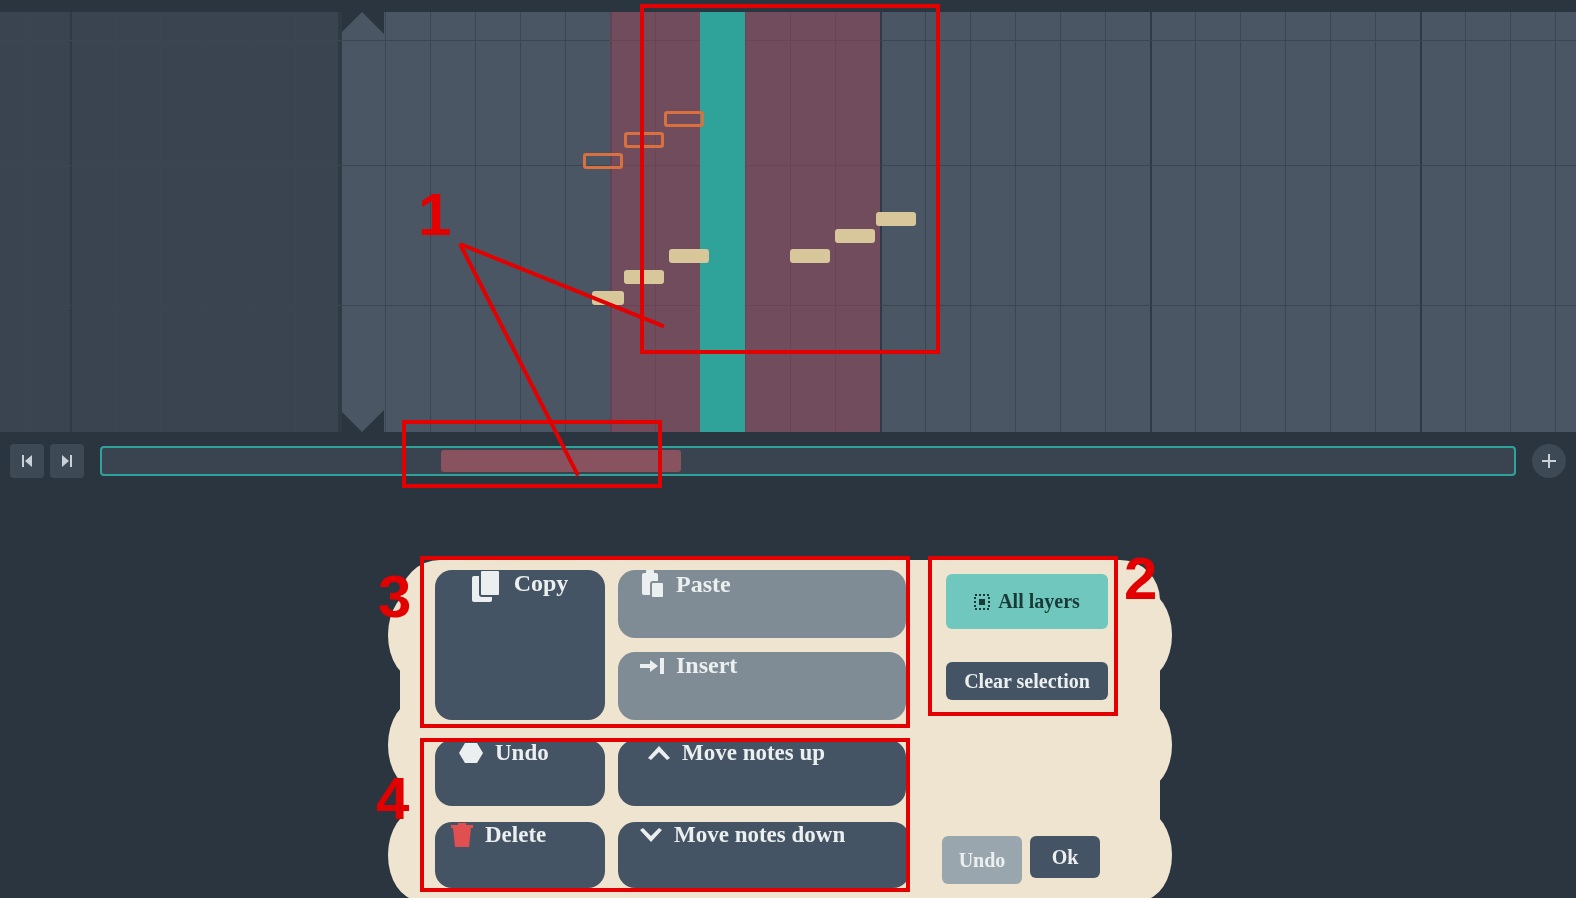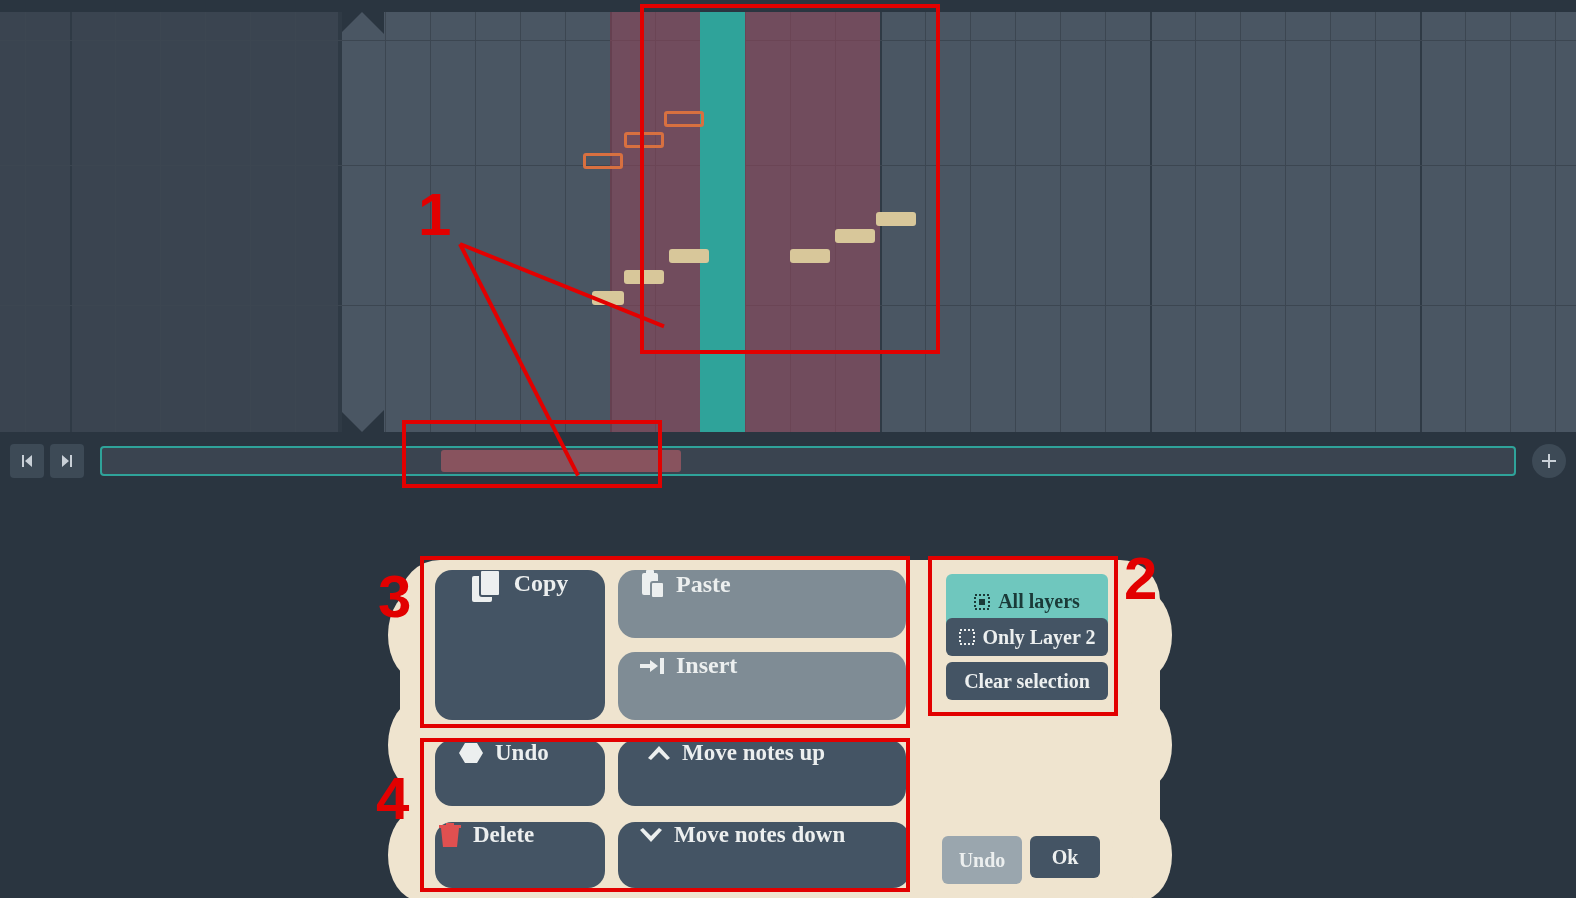--- a/index.html
+++ b/index.html
@@ -179,21 +179,21 @@
 
     <div class="card small" style="left:15px;top:180px;width:170px;height:66px;justify-content:flex-start;padding-left:22px">
       <span class="lbl">
         <svg width="26" height="20" viewBox="0 0 26 20">
             <path fill="#ecefef" d="M8 0h12l6 10-6 10H8L2 10z"></path>
           </svg>
         <span>Undo</span>
       </span>
     </div>
 
-    <div class="card small" style="left:15px;top:262px;width:170px;height:66px;justify-content:flex-start;padding-left:4px">
+    <div class="card small" style="left:15px;top:262px;width:170px;height:66px;justify-content:flex-start;padding-left:16px">
       <span class="lbl">
         <svg width="22" height="24" viewBox="0 0 22 24">
             <path fill="#e05050" d="M2 5h18l-2 19H4zM0 2h22v3H0zM7 0h8v2H7z"></path>
           </svg>
         <span>Delete</span>
       </span>
     </div>
 
     <div class="card small" style="left:198px;top:180px;width:288px;height:66px;justify-content:flex-start;padding-left:30px">
       <span class="lbl">
@@ -212,26 +212,20 @@
         <span>Move notes down</span>
       </span>
     </div>
 
     <div class="sidebtn active" style="left:526px;top:14px;width:162px;height:55px">
       <svg width="16" height="16" viewBox="0 0 16 16">
           <rect x="1" y="1" width="14" height="14" fill="none" stroke="currentColor" stroke-width="2" stroke-dasharray="2 2"></rect>
           <rect x="5" y="5" width="6" height="6" fill="currentColor"></rect>
         </svg>
       <span>All layers</span>
-    </div>
-    <div class="sidebtn" style="left:526px;top:58px;width:162px;height:38px">
-      <svg width="16" height="16" viewBox="0 0 16 16">
-          <rect x="1" y="1" width="14" height="14" fill="none" stroke="currentColor" stroke-width="2" stroke-dasharray="2 2"></rect>
-        </svg>
-      <span>Only Layer 2</span>
     </div>
     <div class="sidebtn" style="left:526px;top:102px;width:162px;height:38px">
       <span>Clear selection</span>
     </div>
 
     <div class="undo-ok" style="left:522px;top:276px">
       <div class="sidebtn light" style="position:relative;width:80px;height:48px">
         <span>Undo</span>
       </div>
       <div class="sidebtn" style="position:relative;width:70px;height:42px">

